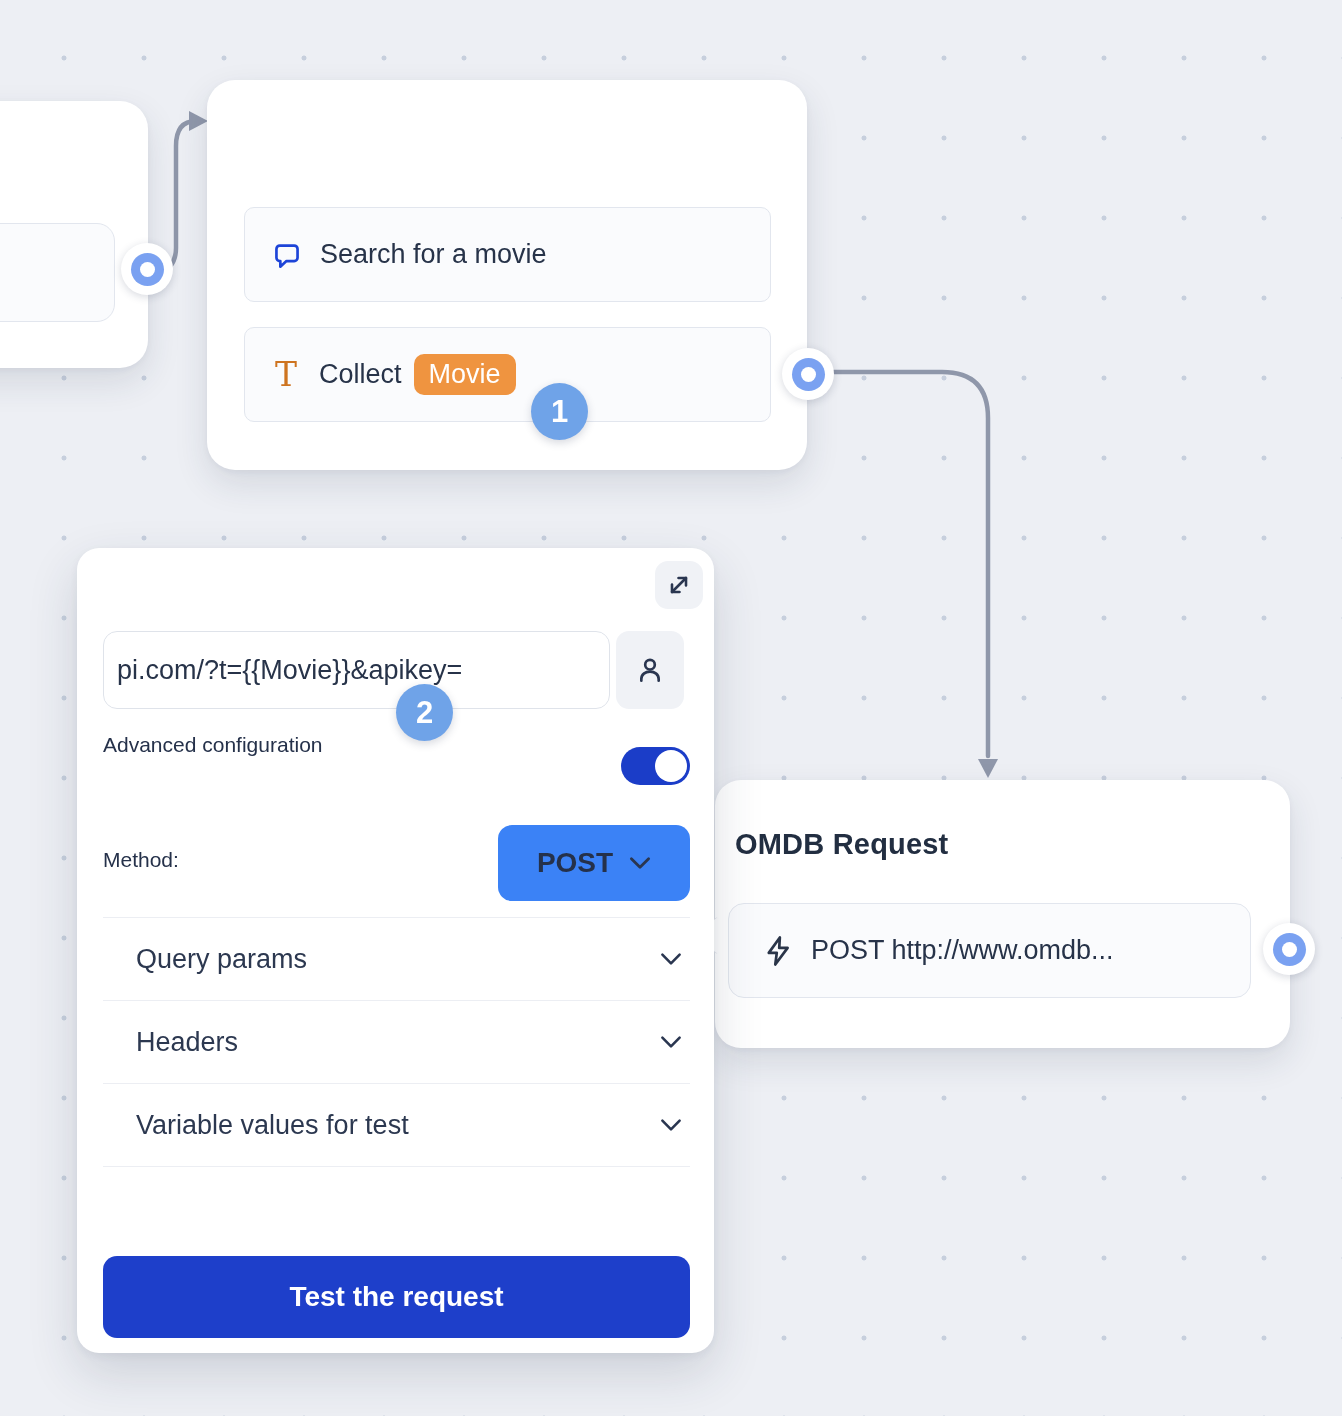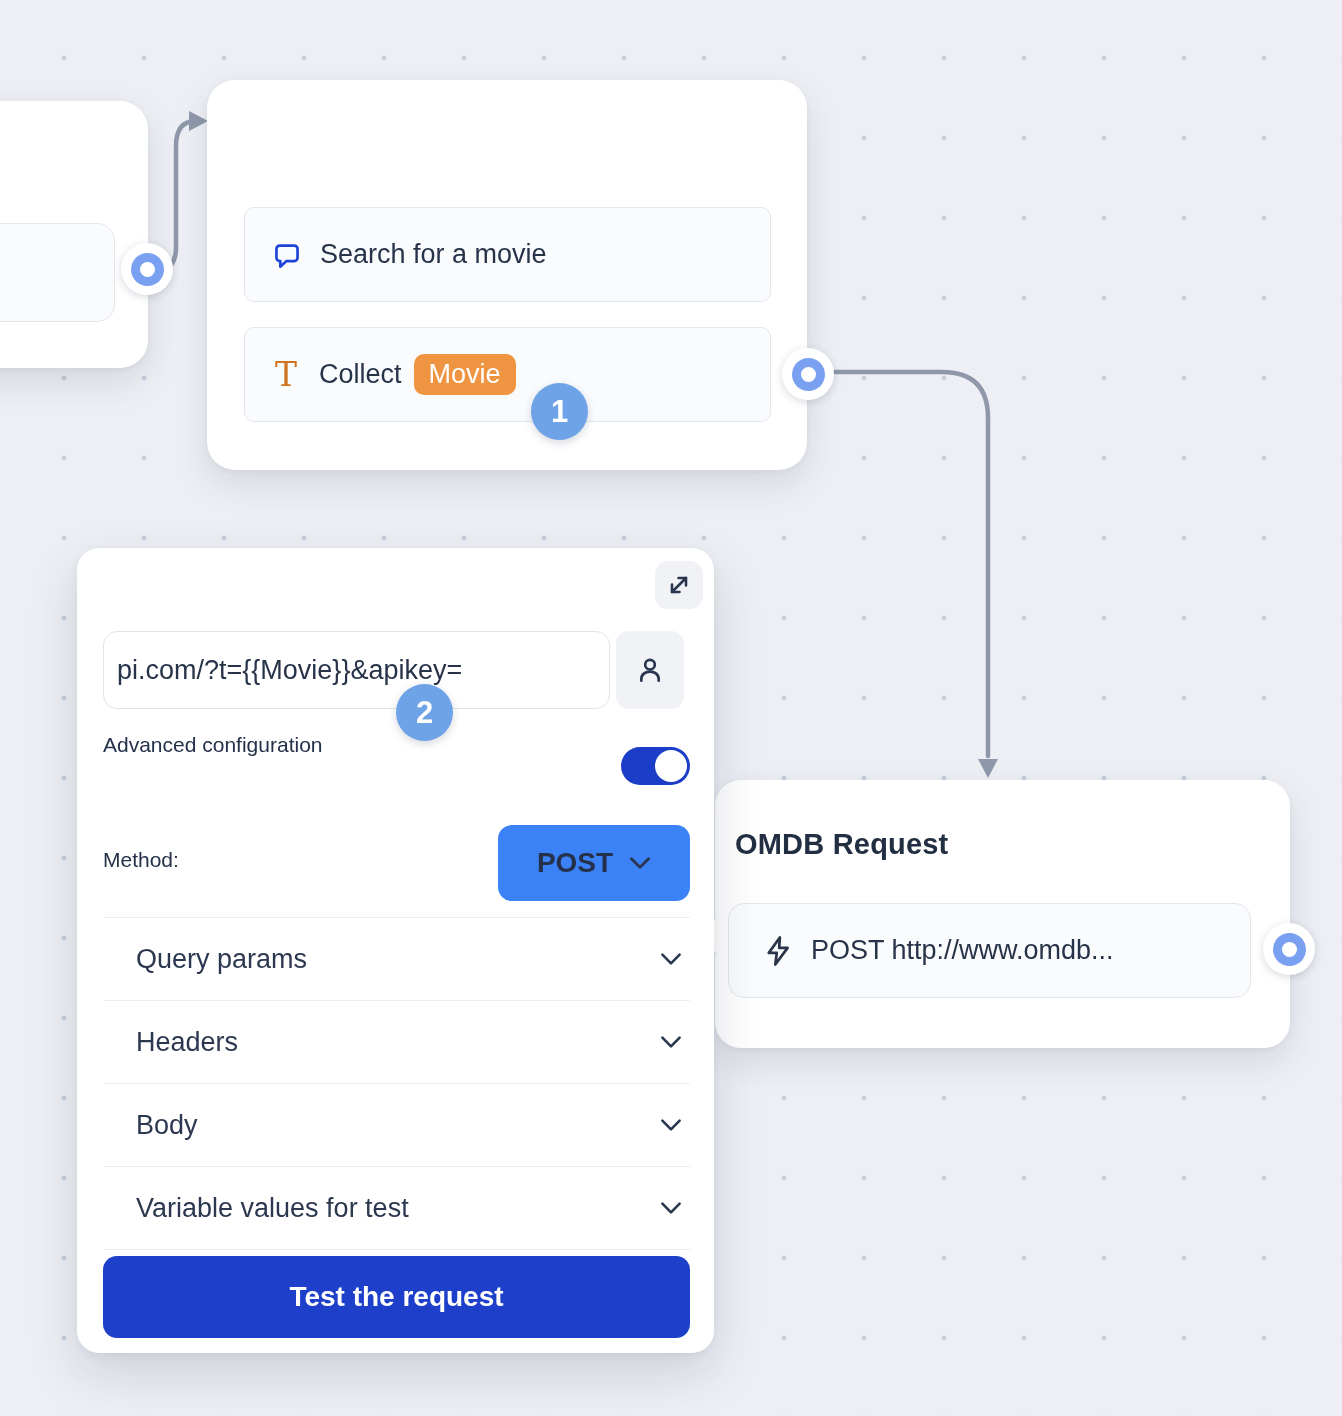--- a/index.html
+++ b/index.html
@@ -150,28 +150,20 @@
       </div>
       <div class="section-row">
         <span>Headers</span>
         <span>
           <svg width="22" height="14" viewBox="0 0 20 13" fill="none" stroke="#2a3650" stroke-width="2.4" stroke-linecap="round" stroke-linejoin="round">
               <polyline points="2,2.5 10,10.5 18,2.5"></polyline>
             </svg>
         </span>
       </div>
       <div class="section-row">
-        <span>Body</span>
-        <span>
-          <svg width="22" height="14" viewBox="0 0 20 13" fill="none" stroke="#2a3650" stroke-width="2.4" stroke-linecap="round" stroke-linejoin="round">
-              <polyline points="2,2.5 10,10.5 18,2.5"></polyline>
-            </svg>
-        </span>
-      </div>
-      <div class="section-row">
         <span>Variable values for test</span>
         <span>
           <svg width="22" height="14" viewBox="0 0 20 13" fill="none" stroke="#2a3650" stroke-width="2.4" stroke-linecap="round" stroke-linejoin="round">
               <polyline points="2,2.5 10,10.5 18,2.5"></polyline>
             </svg>
         </span>
       </div>
     </div>
 
     <button class="test-btn">Test the request</button>

